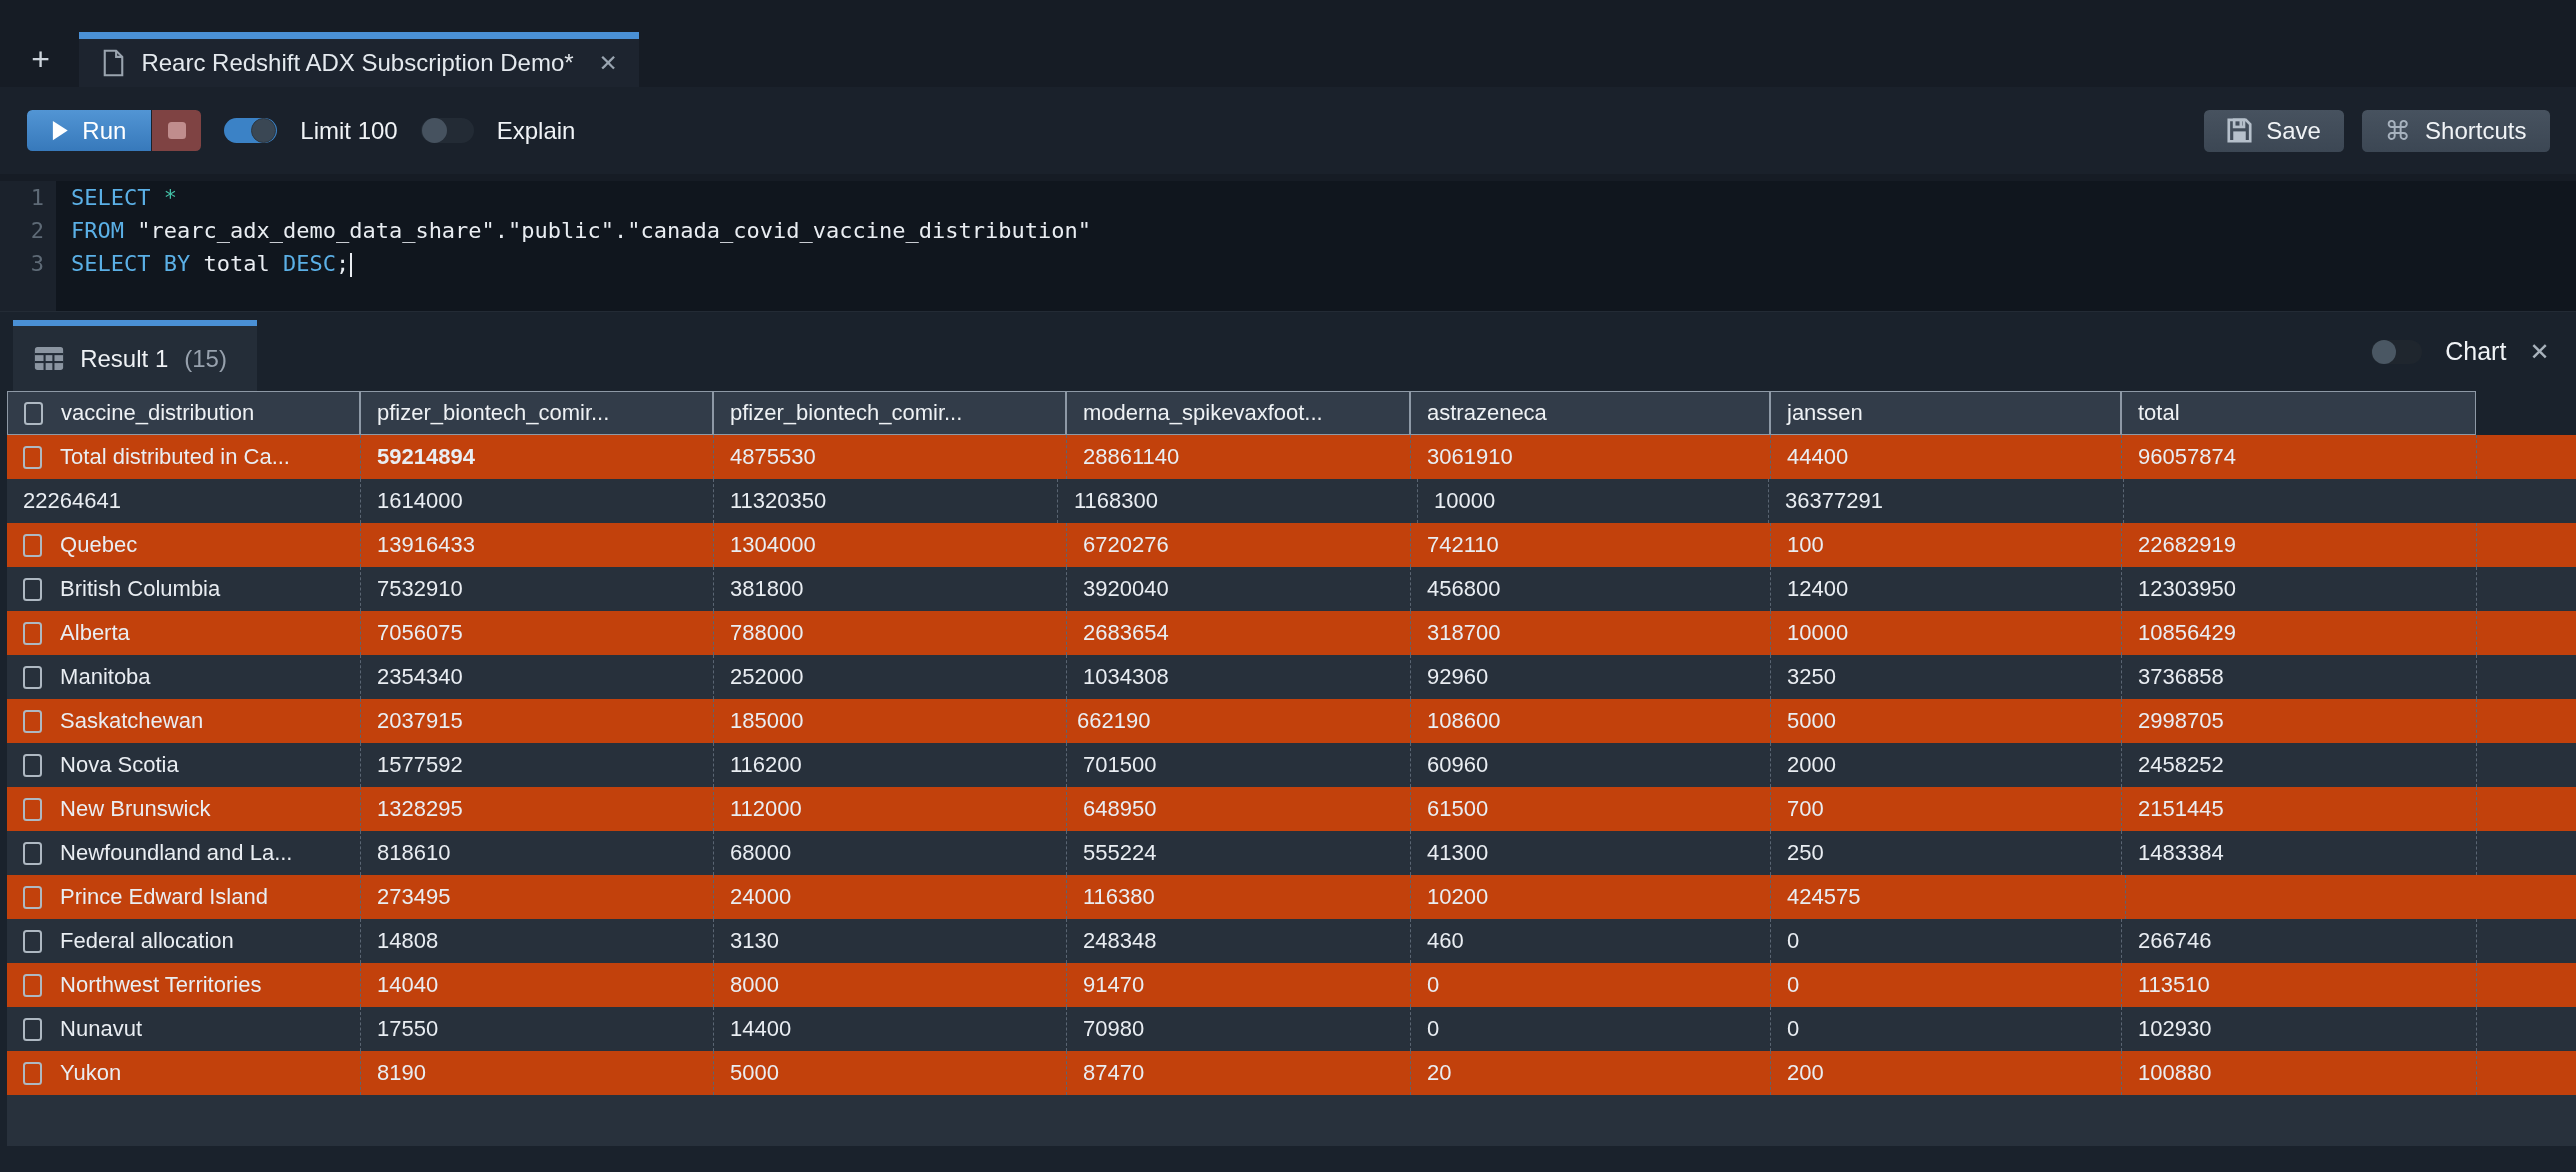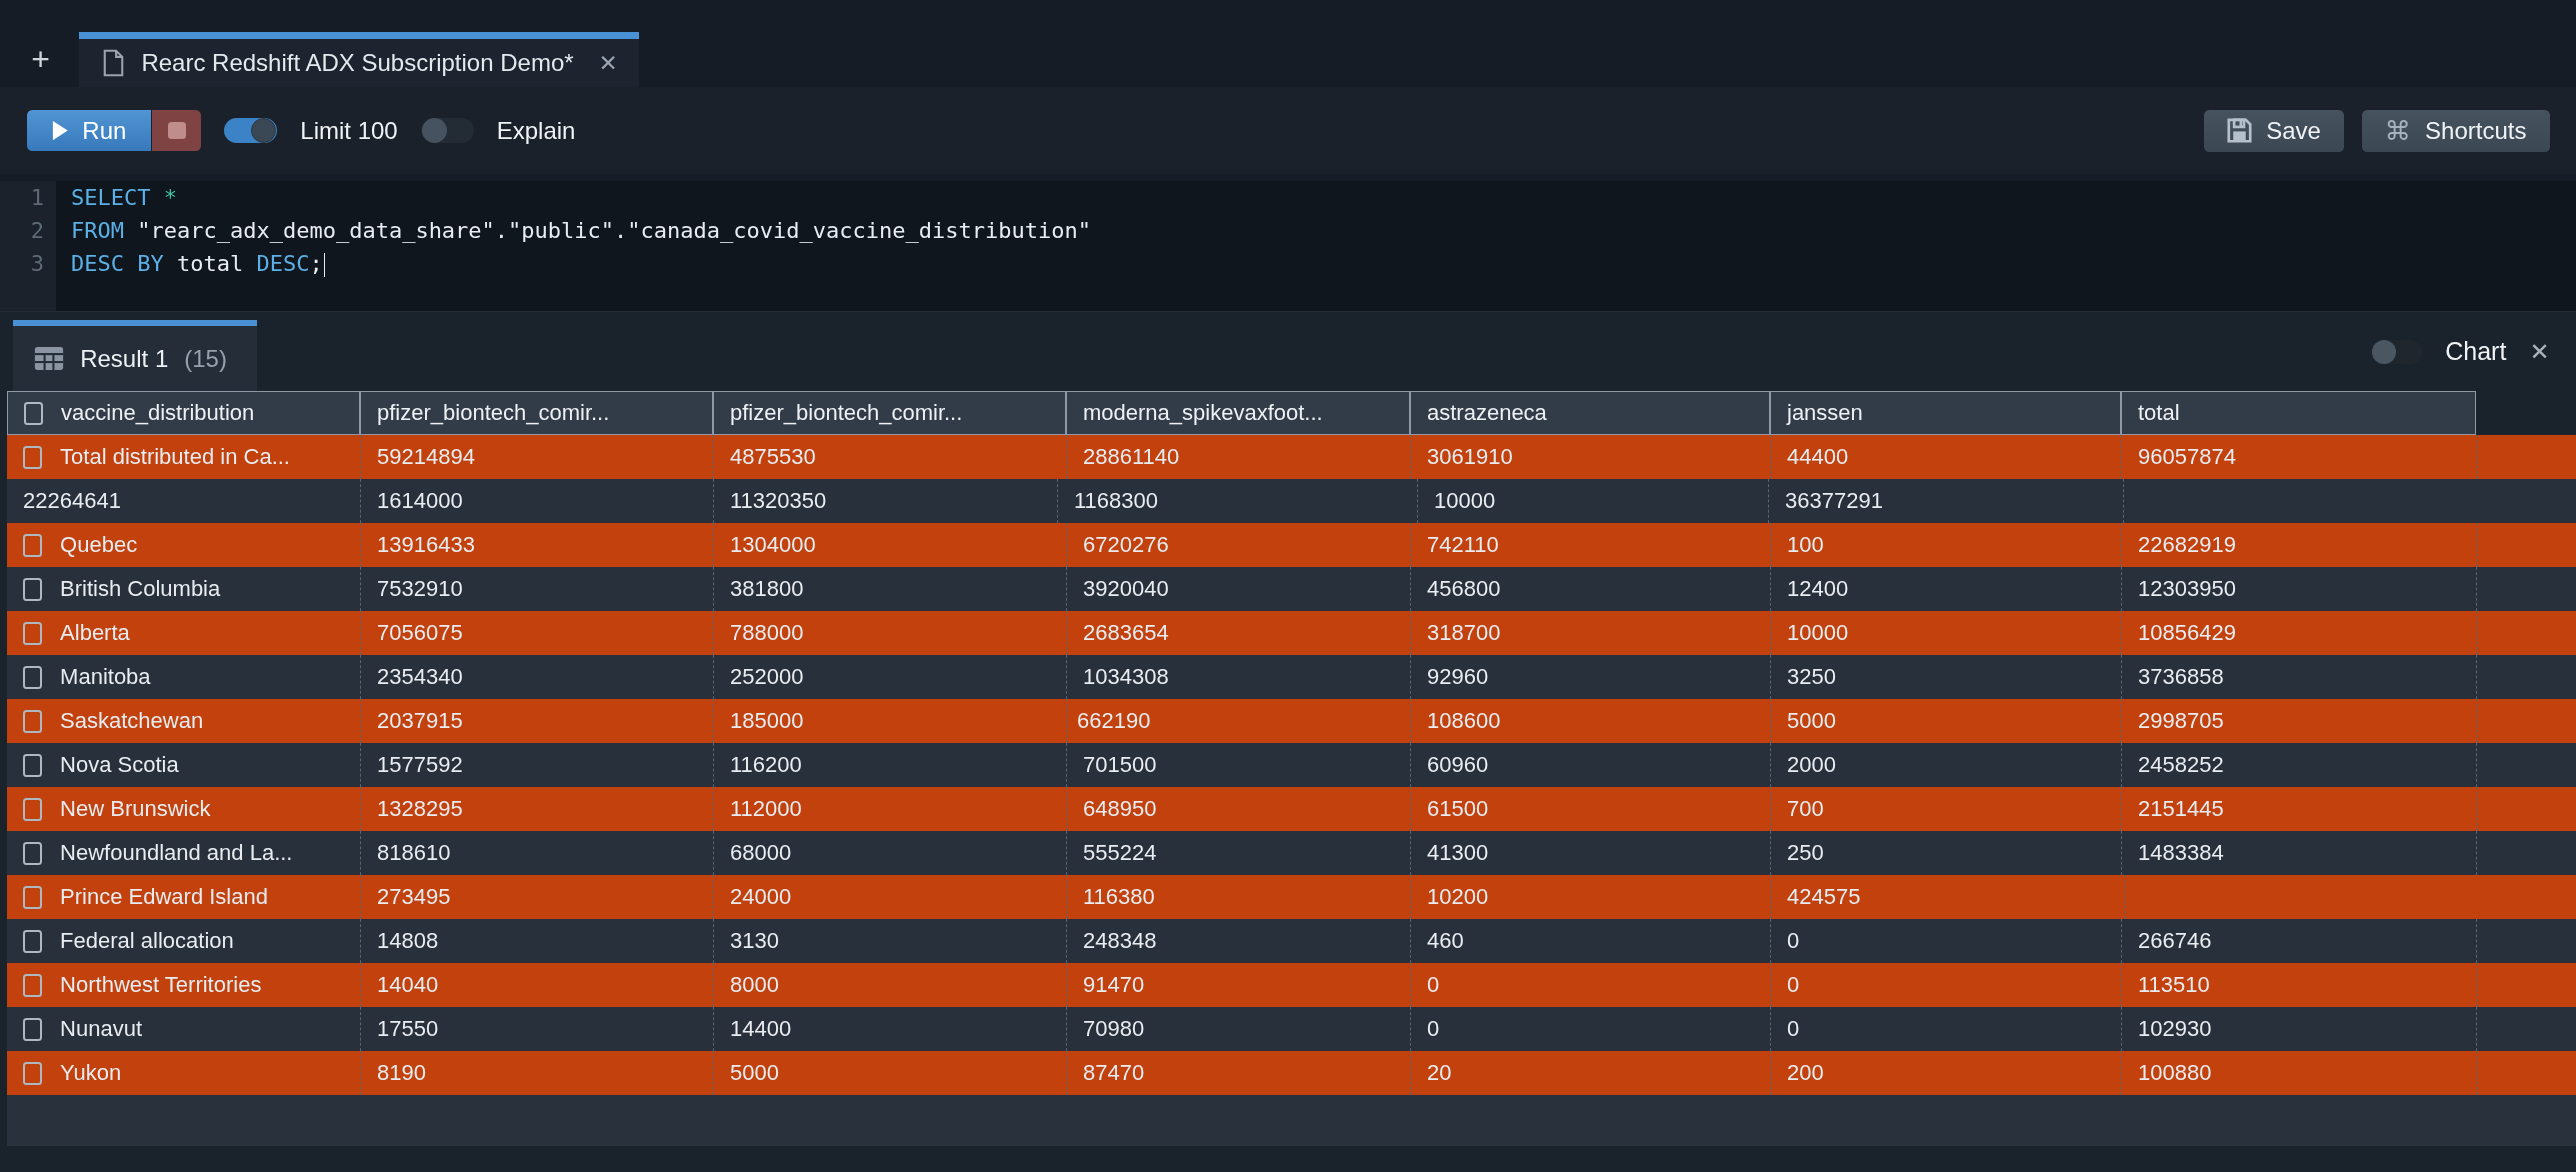--- a/index.html
+++ b/index.html
@@ -148,21 +148,21 @@
     <span class="cmd-glyph">⌘</span>
     <span>Shortcuts</span>
   </div>
 </div>
 
 <div class="editor">
   <div class="gutter"></div>
   <div id="editor-lines">
       <div class="code-line"><span class="line-no">1</span><span class="line-body"><span class="tok-keyword">SELECT</span><span class="tok-plain"> </span><span class="tok-operator">*</span></span></div>
       <div class="code-line"><span class="line-no">2</span><span class="line-body"><span class="tok-keyword">FROM</span><span class="tok-plain"> </span><span class="tok-string">"rearc_adx_demo_data_share"."public"."canada_covid_vaccine_distribution"</span></span></div>
-      <div class="code-line"><span class="line-no">3</span><span class="line-body"><span class="tok-keyword">DESC BY</span><span class="tok-plain"> total </span><span class="tok-keyword">DESC</span><span class="tok-plain">;</span><span class="caret"></span></span></div>
+      <div class="code-line"><span class="line-no">3</span><span class="line-body"><span class="tok-keyword">SELECT BY</span><span class="tok-plain"> total </span><span class="tok-keyword">DESC</span><span class="tok-plain">;</span><span class="caret"></span></span></div>
     </div>
 </div>
 
 <div class="results">
   <div class="results-tabs">
     <div class="rtab">
       <span>
         <svg width="30" height="25" viewBox="0 0 34 28">
           <rect x="1" y="1" width="32" height="26" rx="3" fill="#8b95a1"></rect>
           <line x1="1" y1="9" x2="33" y2="9" stroke="#242d38" stroke-width="2.4"></line>
@@ -207,21 +207,21 @@
         <div class="hcell" style="width: 355px; flex: 0 0 auto;">
           <span>total</span>
         </div>
       </div>
     <div id="table-body">
         <div class="brow odd">
           <div class="bcell" style="width: 353px; flex: 0 0 auto;">
             <div class="checkbox"></div>
             <span>Total distributed in Ca...</span>
           </div>
-          <div class="bcell" style="width: 353px; flex: 0 0 auto;">
+          <div class="bcell" style="width: 353px; flex: 0 0 auto; font-weight: bold;">
             <span>59214894</span>
           </div>
           <div class="bcell" style="width: 353px; flex: 0 0 auto;">
             <span>4875530</span>
           </div>
           <div class="bcell" style="width: 344px; flex: 0 0 auto;">
             <span>28861140</span>
           </div>
           <div class="bcell" style="width: 360px; flex: 0 0 auto;">
             <span>3061910</span>

